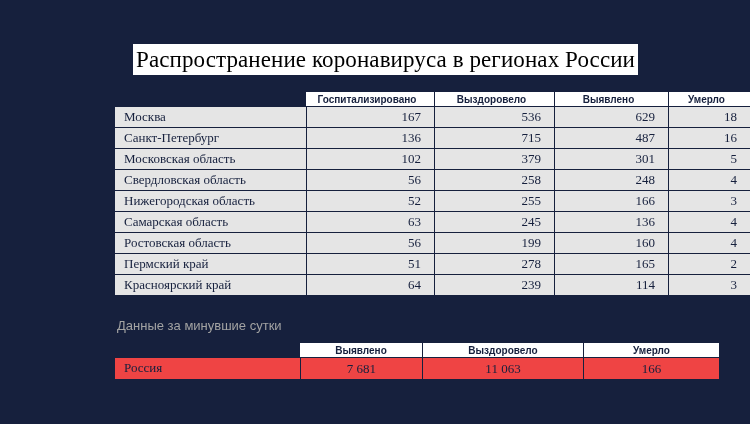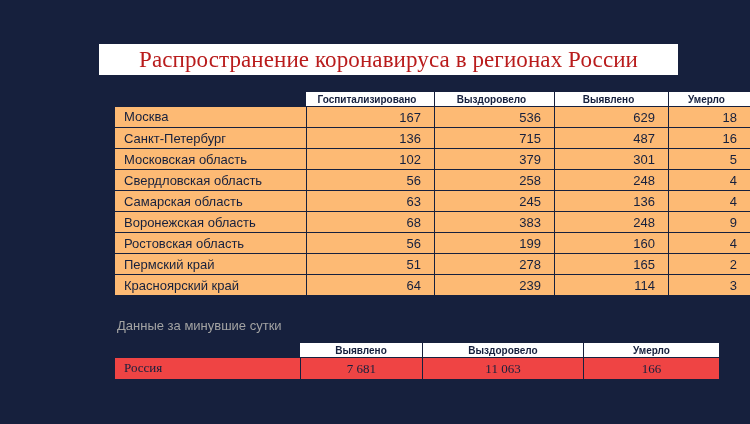--- a/index.html
+++ b/index.html
@@ -15,26 +15,26 @@
     position: relative;
   }
   .slide {
     position: absolute;
     left: 0; top: 0;
     width: 750px;
     height: 424px;
   }
   .title {
     position: absolute;
-    left: 99px;
+    left: 133px;
     top: 44px;
-    width: 579px;
+    width: 505px;
     height: 31px;
     background: #ffffff;
-    color: #b91c1c;
+    color: #000000;
     font-family: "Liberation Serif", serif;
     font-size: 23px;
     line-height: 31px;
     text-align: center;
     white-space: nowrap;
     letter-spacing: 0.1px;
   }
 
   
   .main-table {
@@ -58,24 +58,24 @@
     border-right: 1px solid #16203d;
     border-bottom: 1px solid #16203d;
   }
   .main-table th.blank {
     background: transparent;
     border-right: none;
     border-bottom: none;
   }
   .main-table th:last-child { border-right: none; }
   .main-table td {
-    background: #fdba74;
+    background: #e5e5e5;
     color: #16203d;
     font-size: 13px;
-    font-family: Liberation Sans, sans-serif;
+    font-family: Liberation Serif, serif;
     height: 20px;
     padding: 0;
     border-bottom: 1px solid #16203d;
     border-right: 1px solid #16203d;
   }
   .main-table td:last-child { border-right: none; }
   .main-table td.region {
     text-align: left;
     padding-left: 9px;
   }
@@ -178,34 +178,34 @@
         <td class="num">5</td>
       </tr>
       <tr>
         <td class="region">Свердловская область</td>
         <td class="num">56</td>
         <td class="num">258</td>
         <td class="num">248</td>
         <td class="num">4</td>
       </tr>
       <tr>
+        <td class="region">Нижегородская область</td>
+        <td class="num">52</td>
+        <td class="num">255</td>
+        <td class="num">166</td>
+        <td class="num">3</td>
+      </tr>
+      <tr>
         <td class="region">Самарская область</td>
         <td class="num">63</td>
         <td class="num">245</td>
         <td class="num">136</td>
         <td class="num">4</td>
       </tr>
       <tr>
-        <td class="region">Воронежская область</td>
-        <td class="num">68</td>
-        <td class="num">383</td>
-        <td class="num">248</td>
-        <td class="num">9</td>
-      </tr>
-      <tr>
         <td class="region">Ростовская область</td>
         <td class="num">56</td>
         <td class="num">199</td>
         <td class="num">160</td>
         <td class="num">4</td>
       </tr>
       <tr>
         <td class="region">Пермский край</td>
         <td class="num">51</td>
         <td class="num">278</td>

